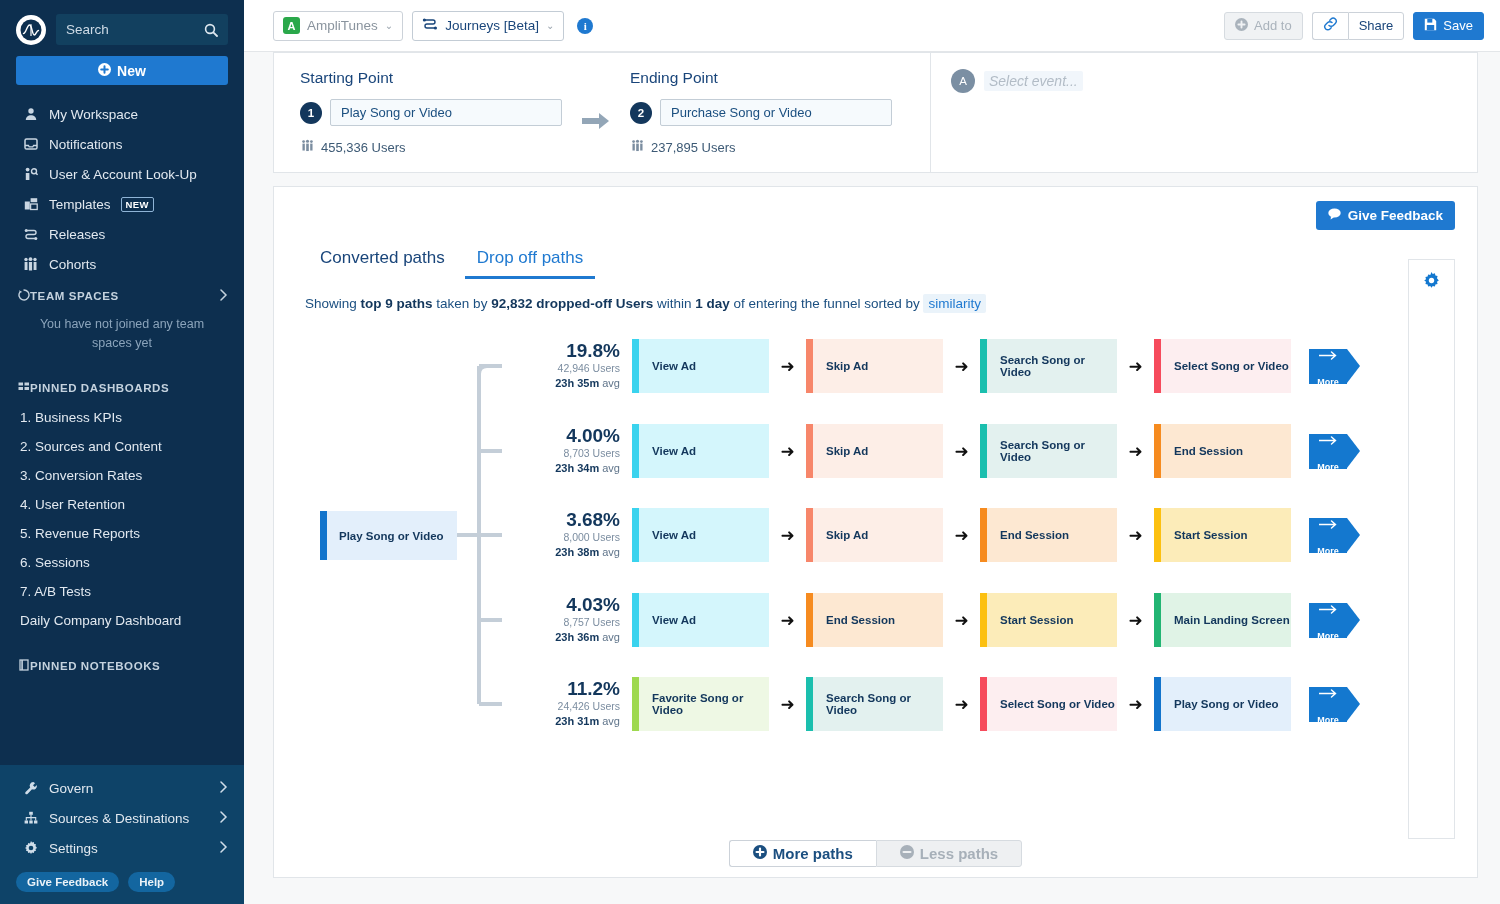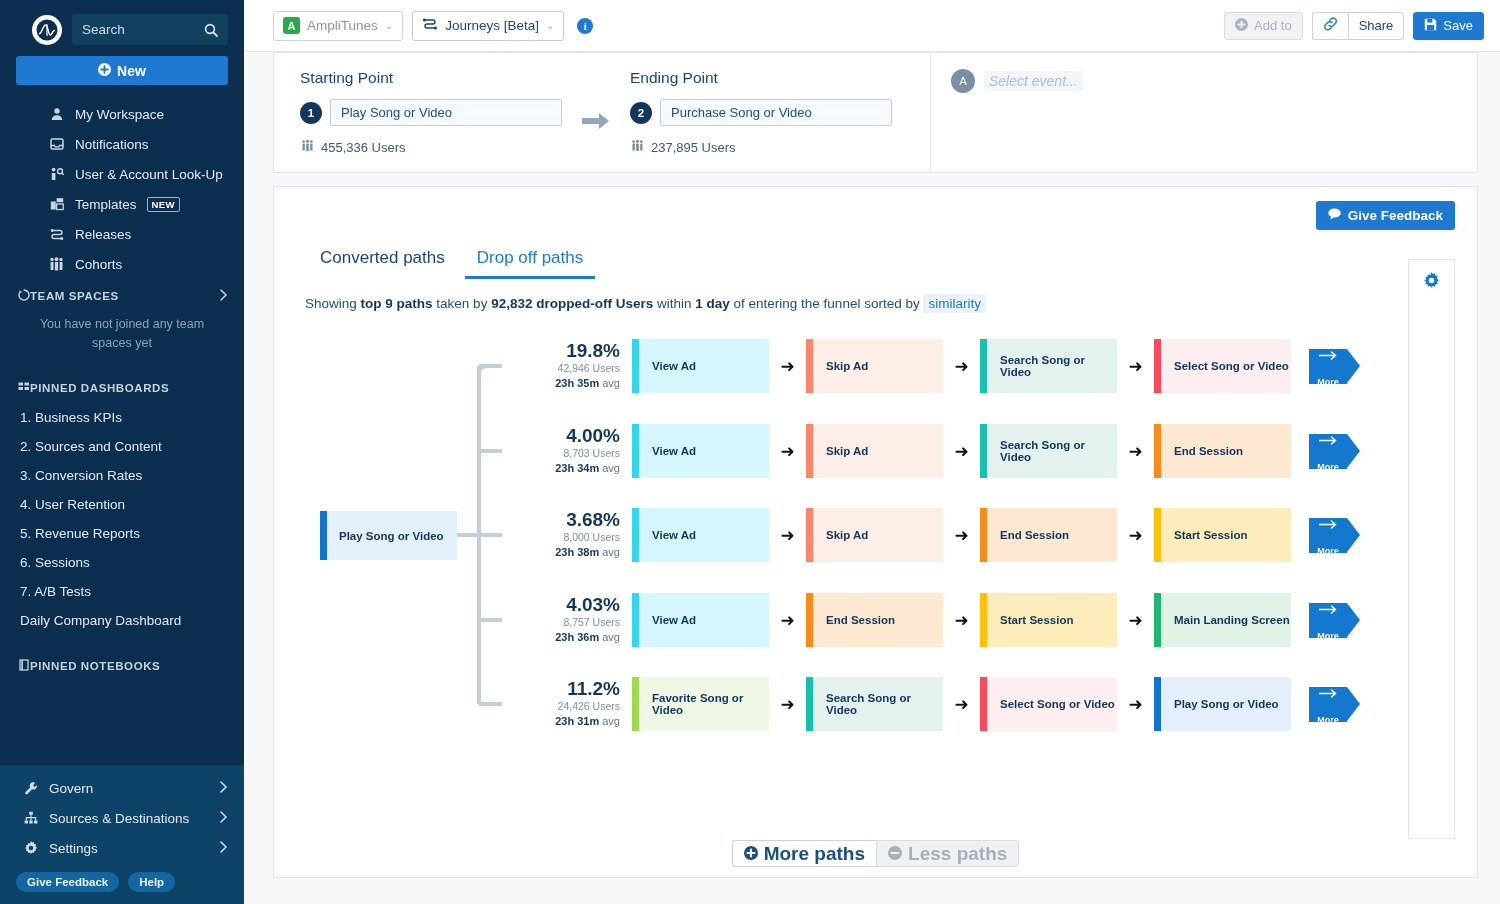--- a/index.html
+++ b/index.html
@@ -13,21 +13,21 @@
 
   
   .sidebar {
     width: 244px; height: 904px;
     background: #0d2f4f;
     color: #e6ecf2;
     display: flex; flex-direction: column;
     flex: 0 0 244px;
     position: relative;
   }
-  .sb-top { padding: 14px 16px 0 32px; display:flex; align-items:center; gap:10px; }
+  .sb-top { padding: 14px 16px 0 16px; display:flex; align-items:center; gap:10px; }
   .logo {
     width: 30px; height: 30px; border-radius: 50%;
     background: #fff; flex: 0 0 30px;
     display:flex; align-items:center; justify-content:center;
   }
   .logo svg { display:block; }
   .search-box {
     flex: 1 1 auto; height: 31px;
     background: #12405f; border-radius: 3px;
     display:flex; align-items:center; padding: 0 10px;
@@ -35,21 +35,21 @@
   }
   .search-box .ph { font-size: 13.5px; color: #cfdbe6; flex:1; }
   .search-box .mag { color:#dde7ef; display:flex; }
   .new-btn {
     margin: 11px 16px 0 16px; height: 29px;
     background: #1f79d0; border-radius: 3px;
     color:#fff; font-size: 14px; font-weight: 700;
     display:flex; align-items:center; justify-content:center; gap:6px;
     cursor:pointer;
   }
-  .nav { margin-top: 14px; margin-left: 26px; }
+  .nav { margin-top: 14px; }
   .nav-item {
     display:flex; align-items:center; gap:10px;
     padding: 5px 16px 5px 22px;
     font-size: 13.5px; color: #e2e9f0; cursor:pointer;
     height: 30px;
   }
   .nav-item .ico { width:17px; display:flex; align-items:center; justify-content:center; color:#c9d6e2; }
   .badge-new {
     font-size: 9.5px; font-weight: 700; color:#fff;
     border:1px solid #8fb4d6; border-radius:2px;
@@ -224,22 +224,22 @@
     content:""; position:absolute; left:38px; top:0;
     border-top:17.5px solid transparent; border-bottom:17.5px solid transparent;
     border-left:13px solid #1478cf;
   }
   .bottom-btns {
     position:absolute; bottom: 10px; left:0; right:0;
     display:flex; justify-content:center;
   }
   .pathbtn {
     height:27px; border:1px solid #ccd2d9; background:#fff;
-    display:flex; align-items:center; gap:6px; padding: 0 11px;
-    font-size:19px; font-weight:700; color:#1b4f80; cursor:pointer;
+    display:flex; align-items:center; gap:6px; padding: 0 23px;
+    font-size:15px; font-weight:700; color:#1b4f80; cursor:pointer;
   }
   .pathbtn:first-child { border-radius:3px 0 0 3px; border-right:none; }
   .pathbtn.dis { border-radius:0 3px 3px 0; background:#eef0f2; color:#a7b0b9; border-color:#d6dbe0; }
 </style>
 </head>
 <body>
 
 <div class="app">
 
   <div class="sidebar">

